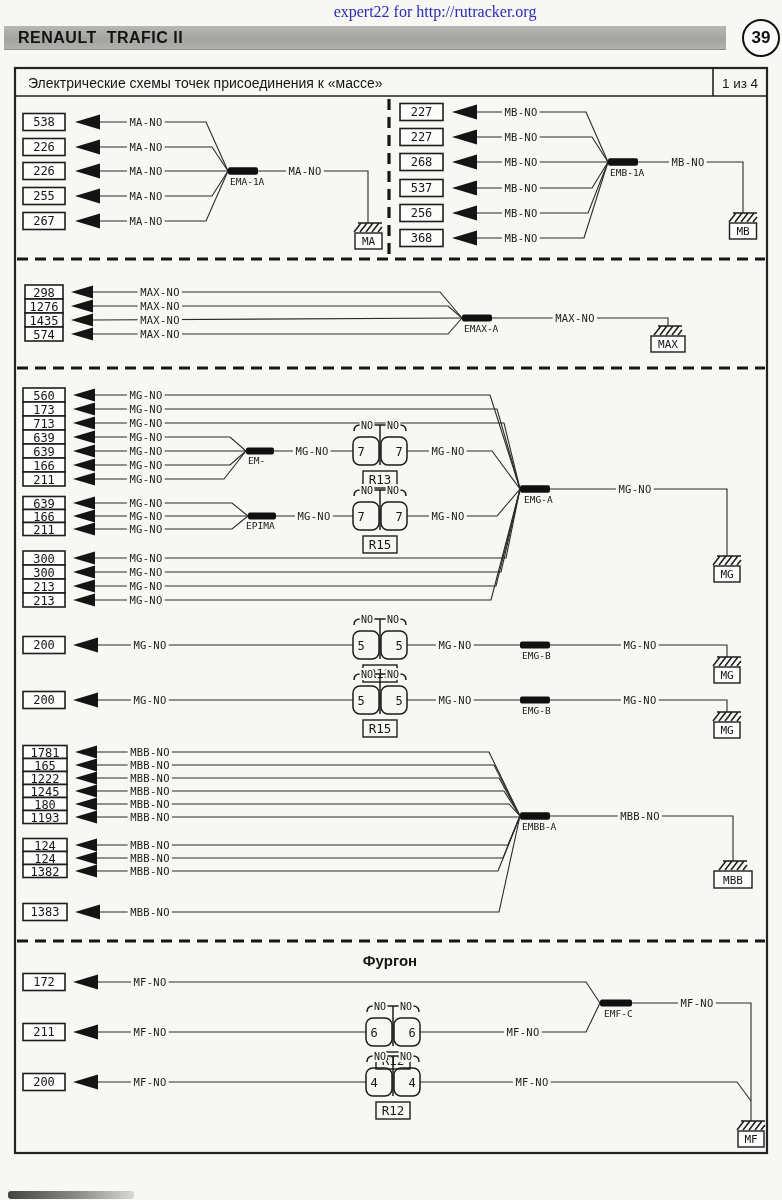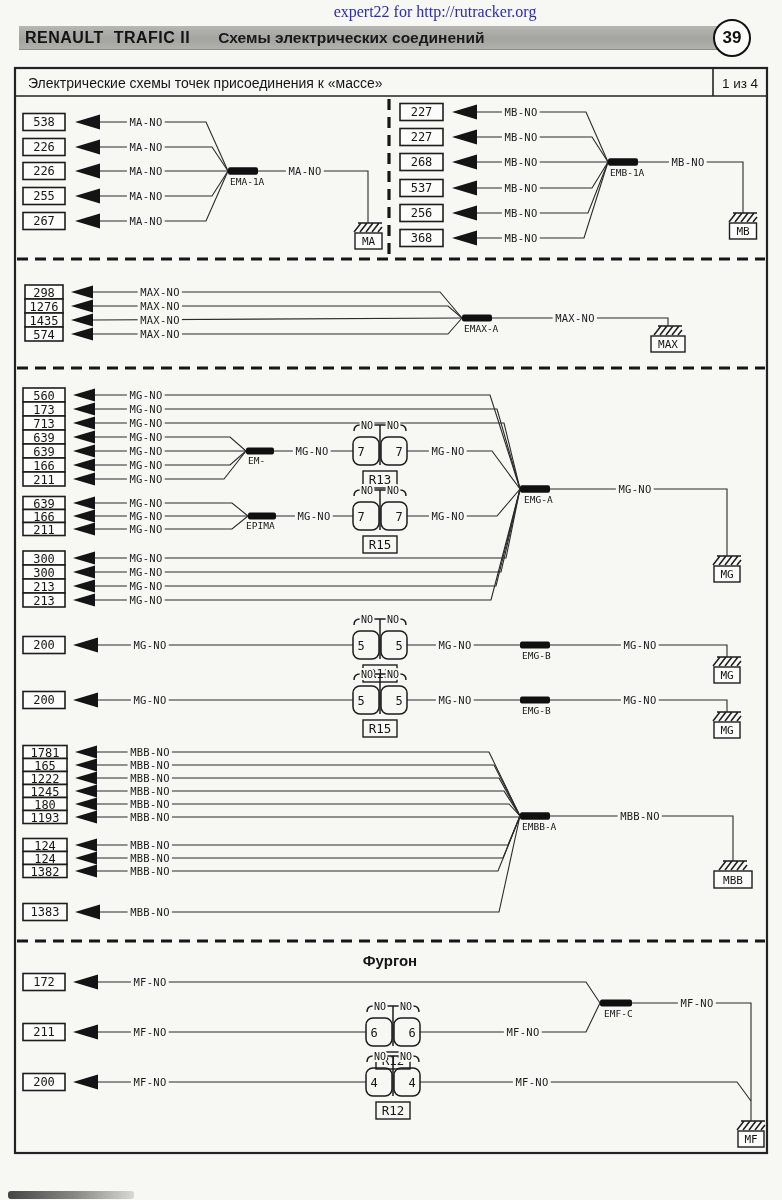--- a/index.html
+++ b/index.html
@@ -1,26 +1,26 @@
 <!DOCTYPE html>
 <html><head>
 <meta charset="utf-8">
 <style>
   html,body{margin:0;padding:0;background:#e8e8e6;}
   .page{position:relative;width:782px;height:1200px;background:#f7f7f4;overflow:hidden;
         font-family:"Liberation Sans",sans-serif;}
   .watermark{position:absolute;top:3px;left:0;width:100%;text-align:center;
         font-family:"Liberation Serif",serif;font-size:16px;color:#2b2bb4;z-index:3;margin-left:44px;}
-  .headerbar{position:absolute;left:19px;top:26px;width:722px;height:23px;
+  .headerbar{position:absolute;left:4px;top:26px;width:722px;height:23px;
         background:linear-gradient(180deg,#b6b6b3,#a3a3a0 55%,#b0b0ad);
         box-shadow:0 1px 0 #8c8c89;display:flex;align-items:center;gap:28px;
-        padding-left:6px;box-sizing:border-box;z-index:1;}
+        padding-left:14px;box-sizing:border-box;z-index:1;}
   .headerbar .brand{font-weight:bold;font-size:16px;color:#131313;letter-spacing:.5px;white-space:pre;}
   .headerbar .htitle{font-weight:bold;font-size:15.5px;color:#1a1a1a;}
-  .badge{position:absolute;left:713px;top:19px;width:34px;height:34px;border:2.5px solid #111;
+  .badge{position:absolute;left:742px;top:19px;width:34px;height:34px;border:2.5px solid #111;
         border-radius:50%;background:#fbfbf9;display:flex;align-items:center;justify-content:center;
         font-weight:bold;font-size:17px;color:#111;z-index:4;}
   .smudge{position:absolute;left:8px;top:1191px;width:126px;height:8px;border-radius:3px;
         background:linear-gradient(90deg,#454543,#8a8a87 55%,#d8d8d5);z-index:2;}
   svg.sheet{position:absolute;left:0;top:0;z-index:2;}
   .frame{fill:none;stroke:#232323;stroke-width:2.2;}
   .fline{stroke:#232323;stroke-width:1.6;}
   .ln{stroke:#2a2a2a;stroke-width:1.1;fill:none;}
   .dash{stroke:#161616;stroke-width:3.2;fill:none;stroke-dasharray:11 7;}
   .idbox{fill:#fcfcfb;stroke:#1d1d1d;stroke-width:1.6;}
@@ -45,21 +45,20 @@
 </style>
 </head>
 <body>
 
 <div class="page">
 
   <div class="watermark">expert22 for http://rutracker.org</div>
 
   <div class="headerbar">
     <span class="brand">RENAULT  TRAFIC II</span>
-    <span class="htitle">Схемы электрических соединений</span>
   </div>
   <div class="badge">39</div>
 
   <svg class="sheet" width="782" height="1200" viewBox="0 0 782 1200">
     <defs>
       <path id="arr" d="M0,0 L25,-7.5 L25,7.5 Z" class="arrw"></path>
       <path id="arrs" d="M0,0 L22,-6.5 L22,6.5 Z" class="arrw"></path>
       <g id="gnd" class="gsym">
         <path d="M-10,0 H14 M-14,9 L-7,0 M-8,9 L-1,0 M-2,9 L5,0 M4,9 L11,0 M10,9 L14,4"></path>
       </g>

